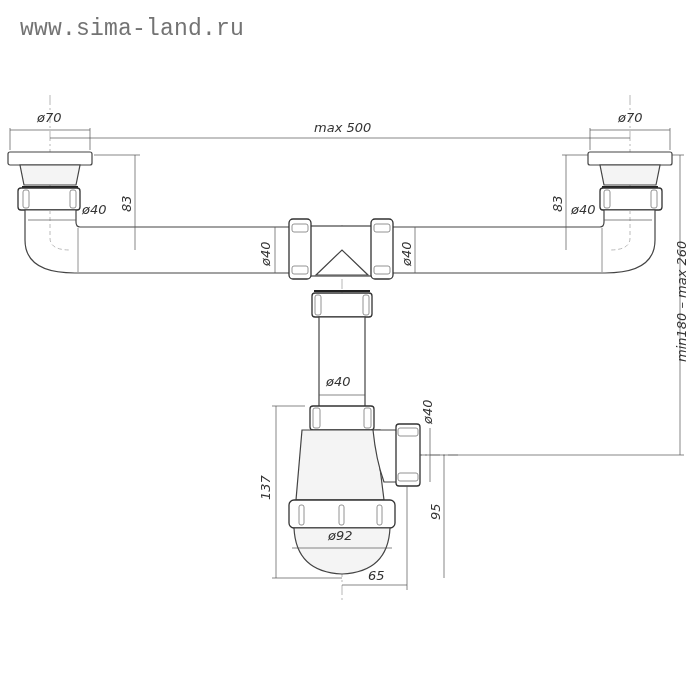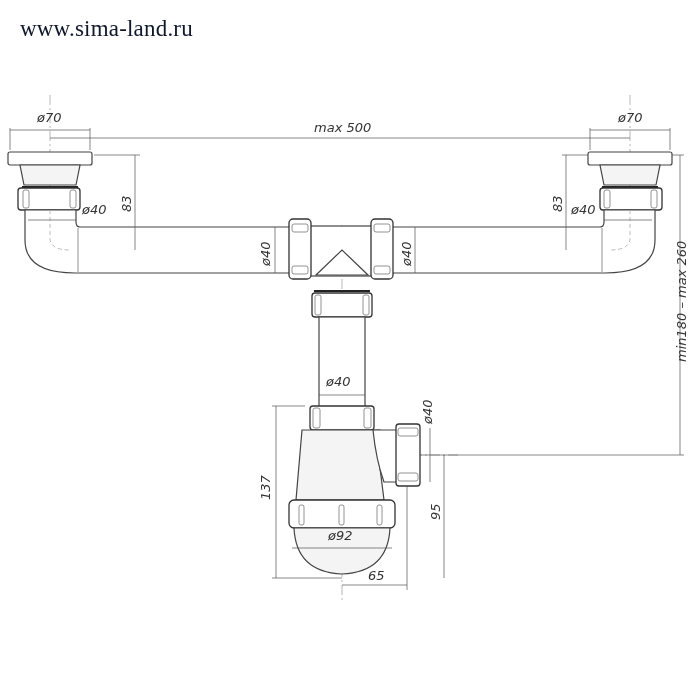--- a/index.html
+++ b/index.html
@@ -1,17 +1,17 @@
 <!DOCTYPE html>
 <html><head>
   <meta charset="utf-8">
   <style>
     html, body { margin: 0; padding: 0; background: #ffffff; }
     body { width: 700px; height: 700px; position: relative; overflow: hidden; font-family: "Liberation Sans", sans-serif; }
-    .watermark { position: absolute; left: 20px; top: 16px; font-size: 23px; color: #0f172a; font-family: Liberation Serif, serif; letter-spacing: 0.2px; }
+    .watermark { position: absolute; left: 20px; top: 16px; font-size: 23px; color: #737373; font-family: Liberation Mono, monospace; letter-spacing: 0.2px; }
     svg { position: absolute; left: 0; top: 0; }
     .dim { font-family: "DejaVu Sans", sans-serif; font-style: italic; font-size: 13px; fill: #333; }
     .o { fill: #fff; stroke: #444; stroke-width: 1.2; }
     .of { fill: #f4f4f4; stroke: #444; stroke-width: 1.2; }
     .thin { stroke: #777; stroke-width: 0.8; fill: none; }
     .cl { stroke: #999; stroke-width: 0.7; stroke-dasharray: 10 3 2 3; fill: none; }
     .hid { stroke: #aaa; stroke-width: 0.8; stroke-dasharray: 4 3; fill: none; }
     .dl { stroke: #555; stroke-width: 0.7; fill: none; }
     .nut { fill: #fff; stroke: #333; stroke-width: 1.3; }
     .thr { stroke: #222; stroke-width: 2; }

